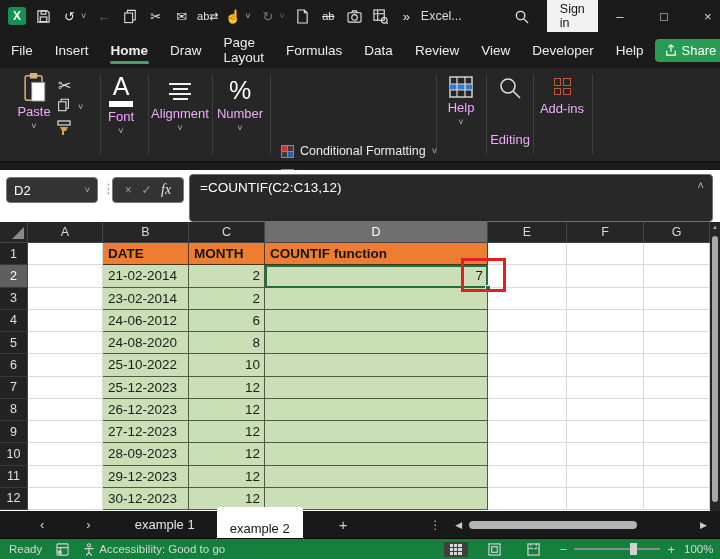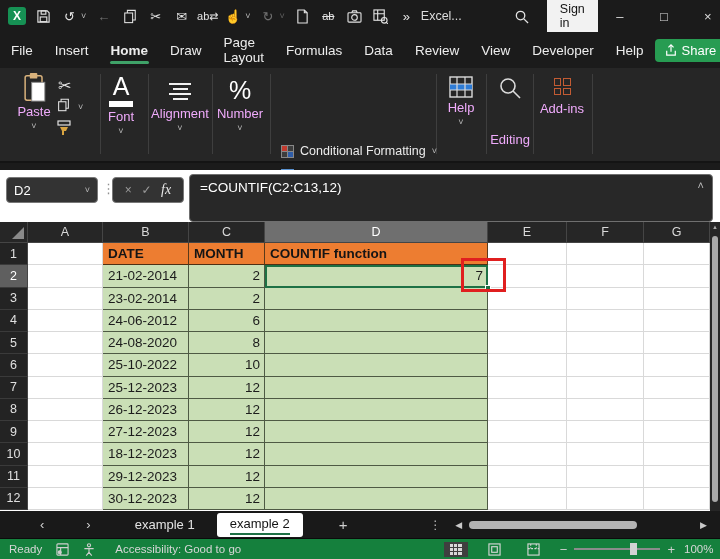--- a/index.html
+++ b/index.html
@@ -83,34 +83,34 @@
   .vscroll { position:absolute; top:222px; left:710px; width:10px; height:289px; background:#262626; }
   .vscroll .up { position:absolute; top:2px; left:0; width:10px; text-align:center; font-size:6px; color:#aaa; }
   .vthumb { position:absolute; left:2px; top:14px; width:6px; height:266px; background:#a9a9a9; border-radius:3px; }
 
   
   .tabbar { position:absolute; top:511px; left:0; width:720px; height:27px; background:#191919; display:flex; align-items:center; color:#d6d6d6; }
   .snav { font-size:13px; color:#cfcfcf; padding:0 4px; }
   .snav.first { margin-left:36px; }
   .snav.second { margin-left:34px; }
   .sheettab { font-size:13px; color:#e3e3e3; padding:4px 16px; margin-left:24px; }
-  .sheettab.active { background:#fff; color:#141414; border-radius:3px; margin-left:6px; padding:3px 13px 2px; }
+  .sheettab.active { background:#fff; color:#141414; border-radius:3px; margin-left:6px; padding:14px 13px 2px; }
   .sheettab.active .ul { display:inline-block; border-bottom:2.5px solid #1E7145; padding-bottom:2px; }
   .addsheet { margin-left:36px; font-size:15px; color:#cfcfcf; }
   .tdots { margin-left:auto; color:#bdbdbd; font-size:12px; }
   .hscroll { display:flex; align-items:center; margin-left:14px; margin-right:13px; }
   .harrow { color:#c9c9c9; font-size:9px; }
   .htrack { width:232px; height:10px; position:relative; margin:0 3px; }
   .hthumb { position:absolute; left:4px; top:1px; width:168px; height:8px; background:#b3b3b3; border-radius:4px; }
 
   
   .statusbar { position:absolute; top:538px; left:0; width:720px; height:21px; background:#15803d; border-top:1px solid #0b0b0b; display:flex; align-items:center; color:#d6d6d6; font-size:11.5px; }
   .st-ready { padding-left:9px; }
   .st-icon { margin-left:14px; display:flex; align-items:center; }
-  .st-acc-label { margin-left:20px; }
+  .st-acc-label { margin-left:4px; }
   .viewbtns { margin-left:auto; display:flex; align-items:center; gap:14px; }
   .viewbtn { padding:2px 6px; display:flex; align-items:center; }
   .viewbtn.active { background:#3f3f3f; }
   .zoomctl { display:flex; align-items:center; gap:7px; margin-left:14px; margin-right:9px; }
   .zminus,.zplus { color:#cfcfcf; font-size:13px; }
   .ztrack { width:86px; height:2px; background:#8c8c8c; position:relative; }
   .zthumb { position:absolute; left:56px; top:-5px; width:7px; height:12px; background:#d2d2d2; }
   .zlevel { width:36px; text-align:right; padding-right:24px; }
 
   
@@ -472,21 +472,21 @@
       <div class="cell col-c green rnum">12</div>
       <div class="cell col-d green rnum"></div>
       <div class="cell col-e"></div>
       <div class="cell col-f"></div>
       <div class="cell col-g"></div>
     </div>
 
     <div class="g-row">
       <div class="rh">10</div>
       <div class="cell col-a"></div>
-      <div class="cell col-b green lpad">18-12-2023</div>
+      <div class="cell col-b green lpad">28-09-2023</div>
       <div class="cell col-c green rnum">12</div>
       <div class="cell col-d green rnum"></div>
       <div class="cell col-e"></div>
       <div class="cell col-f"></div>
       <div class="cell col-g"></div>
     </div>
 
     <div class="g-row">
       <div class="rh">11</div>
       <div class="cell col-a"></div>

